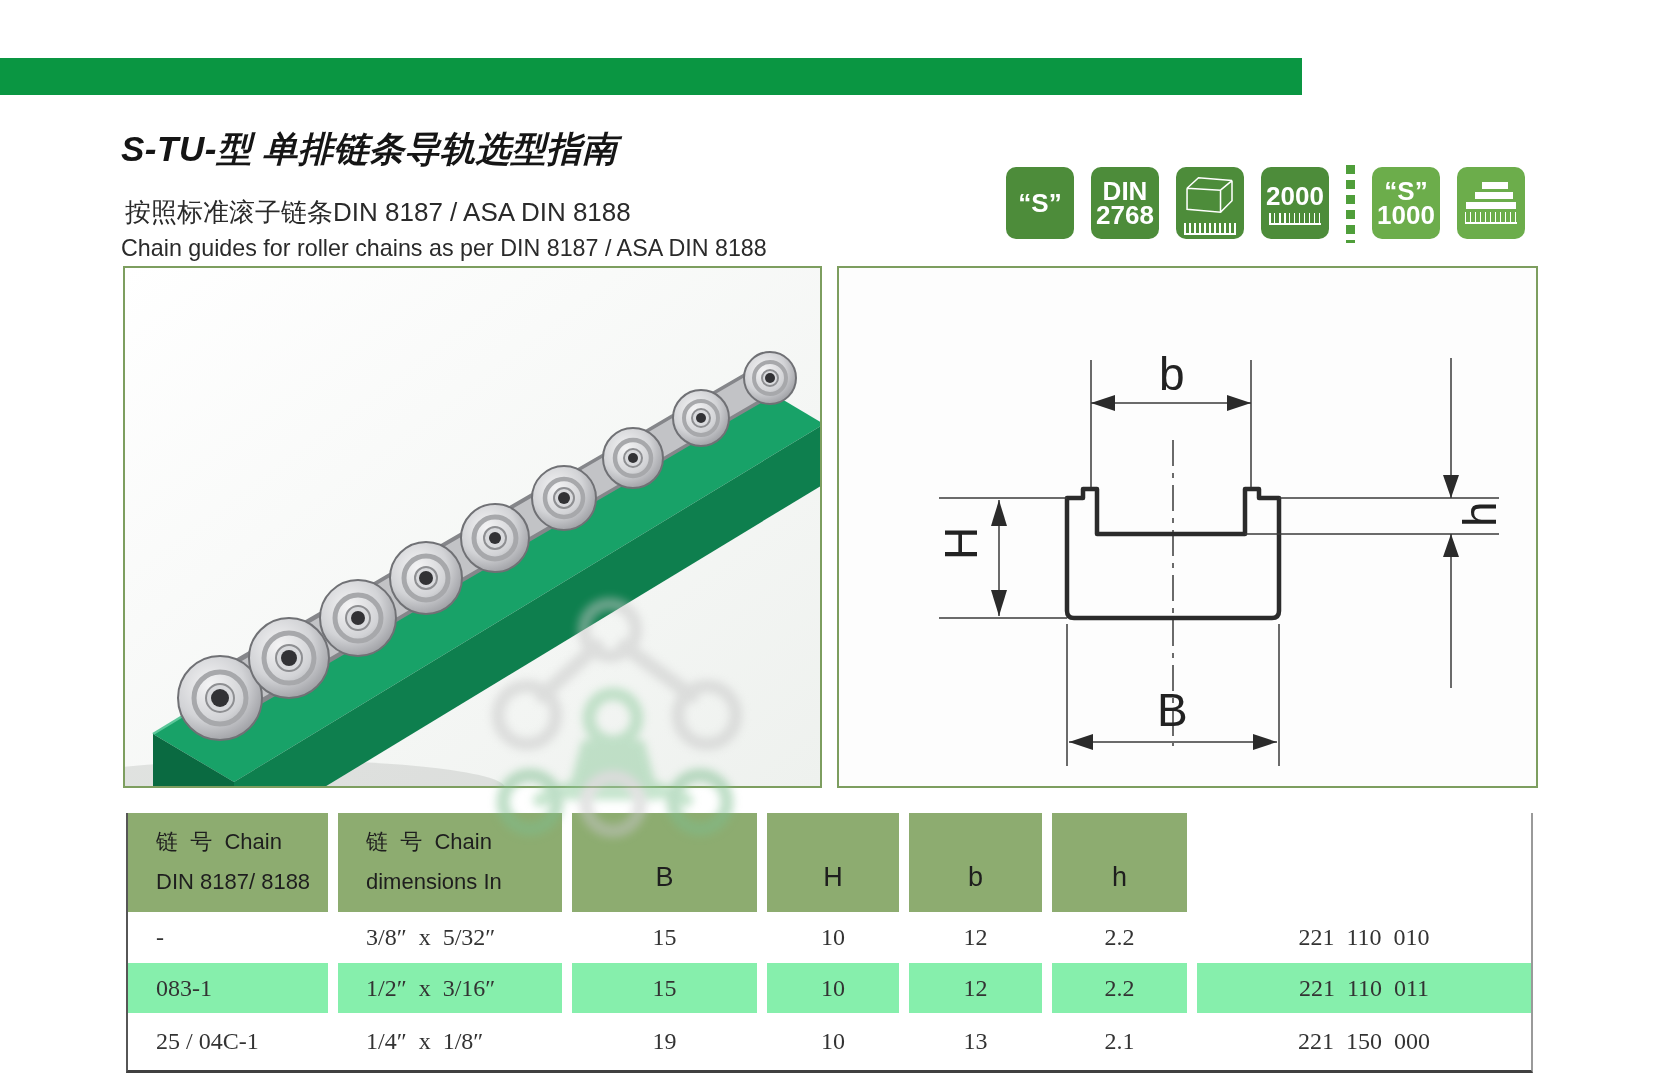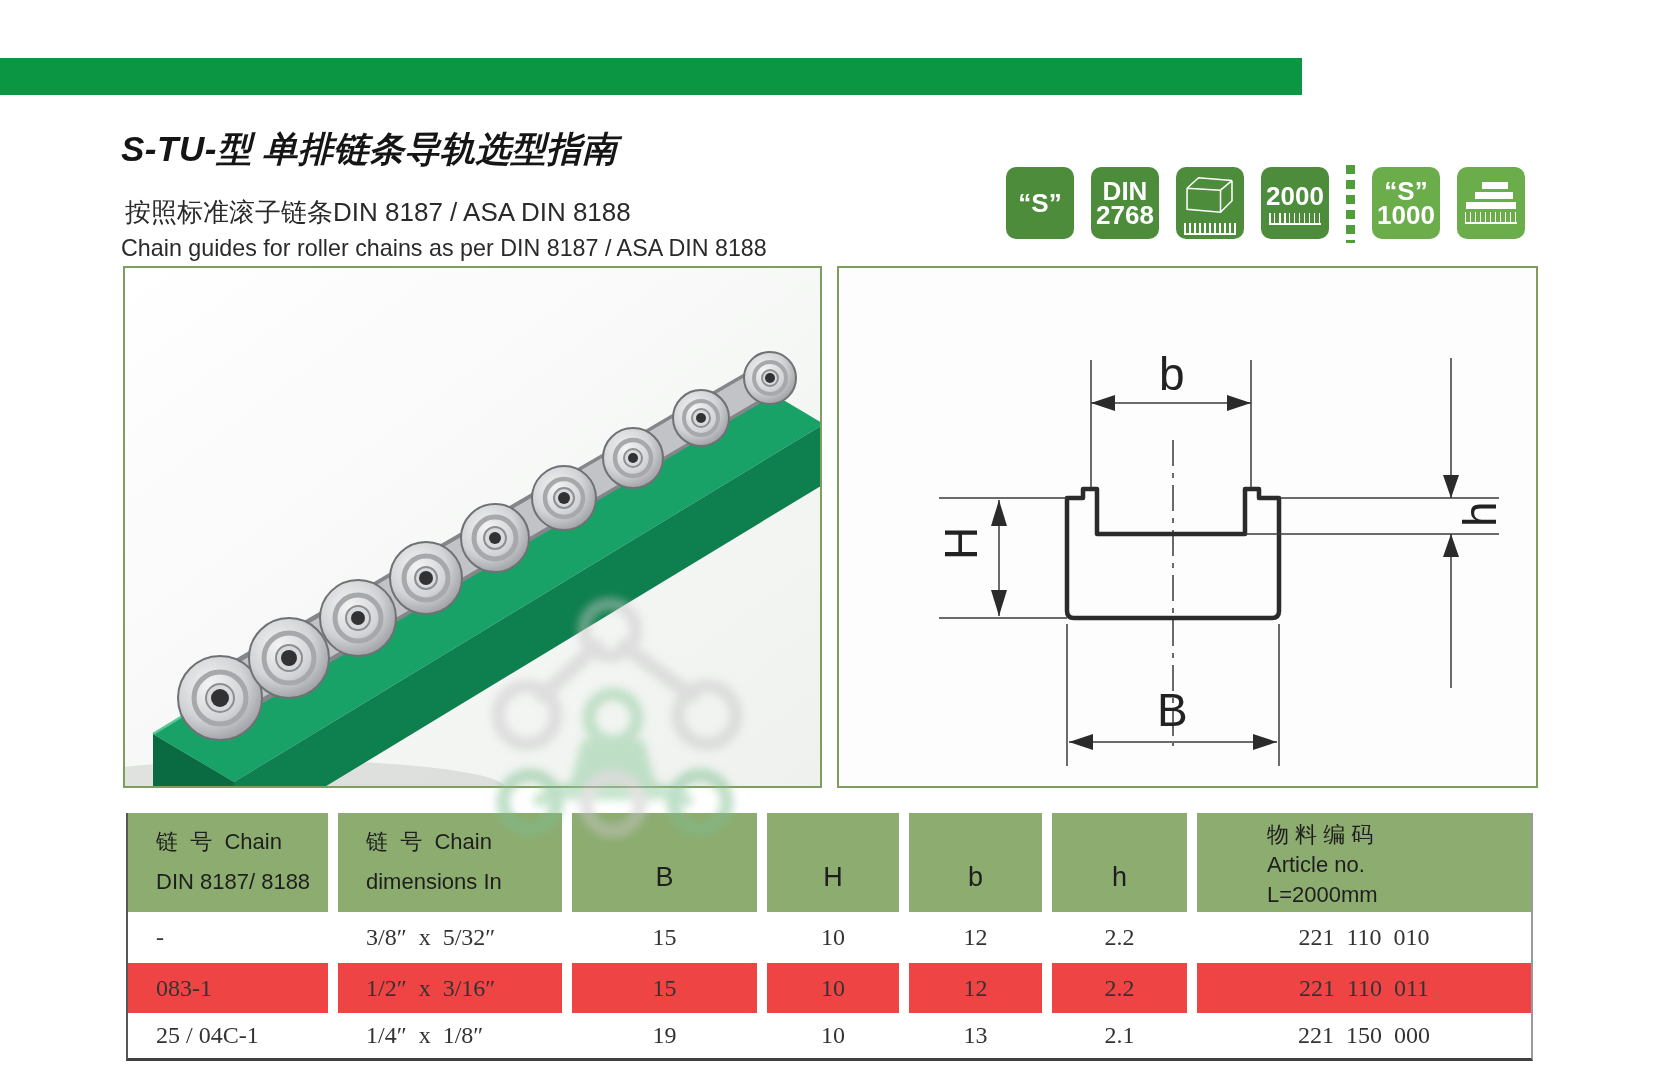--- a/index.html
+++ b/index.html
@@ -48,22 +48,22 @@
           border-left:2px solid #565656;border-right:2px solid #9a9a9a;border-bottom:3px solid #404040;
           background:#fff;z-index:3;}
   .gr{display:grid;grid-template-columns:200px 224px 185px 132px 133px 135px 1fr;column-gap:10px;background:#fff;}
   .thead{height:99px;}
   .hc{background:#8dac70;color:#1e1e1e;}
   .hc.txt{padding:9px 0 0 28px;font-size:22px;line-height:40px;}
   .hc.mid{display:flex;align-items:center;justify-content:center;font-size:27px;}
   .hc.art{padding:7px 0 0 70px;font-size:22px;line-height:30px;}
   .trow .c{display:flex;align-items:center;font-family:"Liberation Serif","DejaVu Serif",serif;
            font-size:24px;color:#333;background:#fff;}
-  .r1{height:51px}.r2{height:50px}.r3{height:45px}
-  .r2 .c{background:#ef4444;}
+  .r1{height:51px}.r2{height:50px}.r3{height:57px}
+  .r2 .c{background:#86efac;}
   .c.left{padding-left:28px;}
   .c.ctr{justify-content:center;text-align:center;}
   .blk{display:block;}
 </style>
 </head>
 <body>
 
 <div class="page">
 
   <div class="topbar"></div>
@@ -277,25 +277,20 @@
         <span class="blk">DIN 8187/ 8188</span>
       </div>
       <div class="hc txt">
         <span class="blk">链&nbsp;&nbsp;号&nbsp;&nbsp;Chain</span>
         <span class="blk">dimensions In inches</span>
       </div>
       <div class="hc mid">B</div>
       <div class="hc mid">H</div>
       <div class="hc mid">b</div>
       <div class="hc mid">h</div>
-      <div class="hc art">
-        <span class="blk">物&nbsp;料&nbsp;编&nbsp;码</span>
-        <span class="blk">Article no.</span>
-        <span class="blk">L=2000mm</span>
-      </div>
     </div>
 
     <div class="gr trow r1">
       <div class="c left">-</div>
       <div class="c left">3/8″&nbsp;&nbsp;x&nbsp;&nbsp;5/32″</div>
       <div class="c ctr">15</div>
       <div class="c ctr">10</div>
       <div class="c ctr">12</div>
       <div class="c ctr">2.2</div>
       <div class="c ctr">221&nbsp;&nbsp;110&nbsp;&nbsp;010</div>

